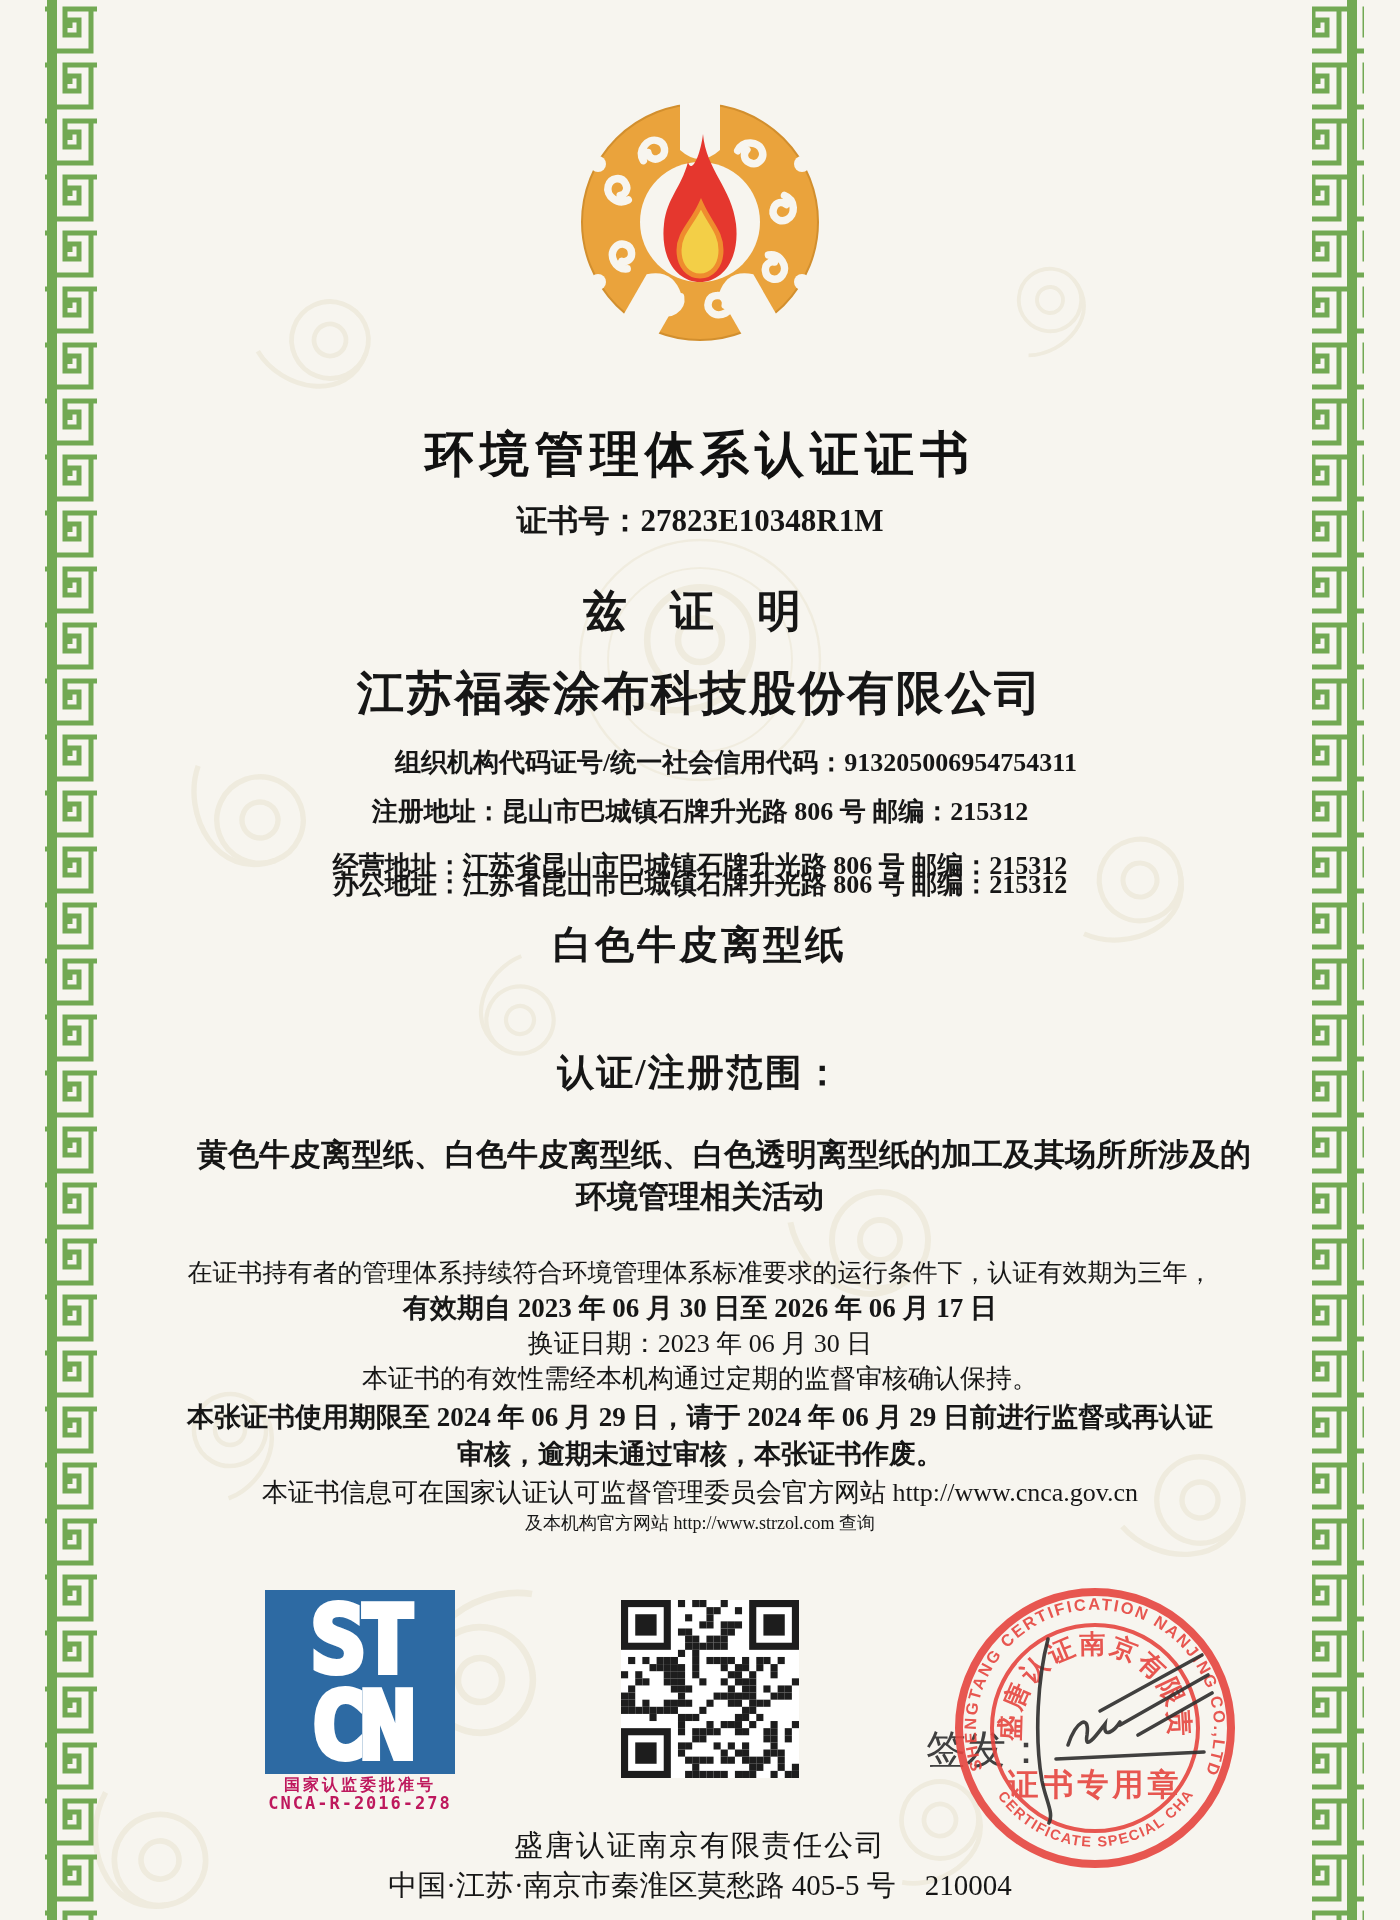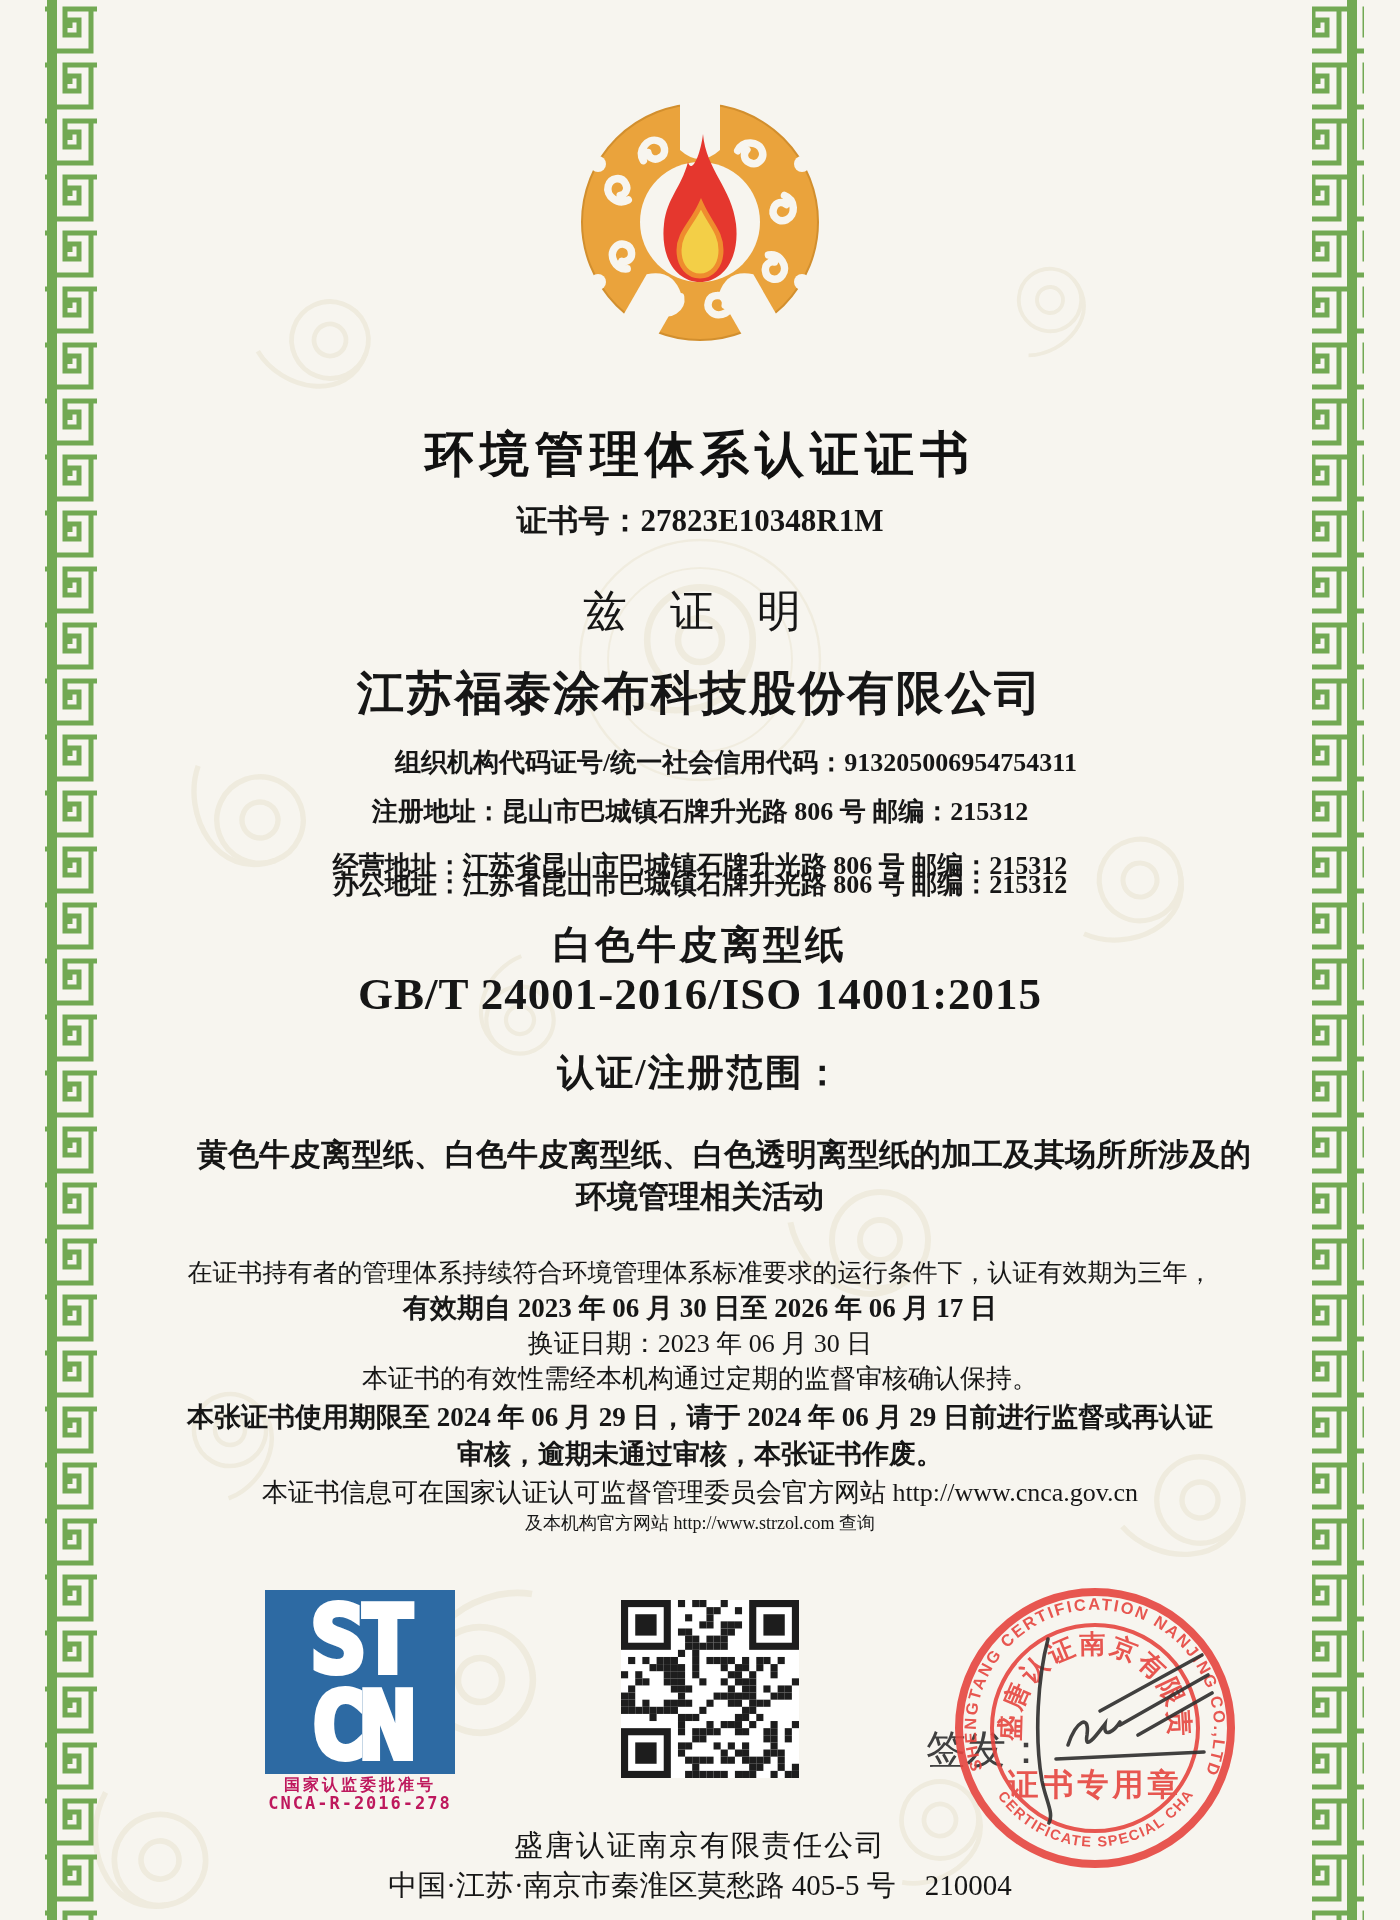--- a/index.html
+++ b/index.html
@@ -5,21 +5,21 @@
   html,body{margin:0;padding:0;background:#9a9a9a;}
   .page{
     position:relative;width:1400px;height:1920px;margin:0 auto;
     background:#f7f5ef;overflow:hidden;
     font-family:"Liberation Serif","DejaVu Serif",serif;color:#161616;
   }
   .abs{position:absolute;}
   .line{position:absolute;left:0;width:1400px;text-align:center;white-space:nowrap;}
   .t-title   {top:406px;font-size:49px;font-weight:700;letter-spacing:6px;color:#111;margin-top:16px;}
   .t-certno  {top:500px;font-size:31px;font-weight:700;}
-  .t-declare {top:582px;font-size:44px;font-weight:400;letter-spacing:16px;}
+  .t-declare {top:582px;font-size:44px;font-weight:700;letter-spacing:16px;}
   .t-company {top:662px;font-size:47px;font-weight:700;letter-spacing:2px;}
   .t-orgcode {top:745px;font-size:26px;font-weight:700;padding-left:36px;}
   .t-addr1   {top:794px;font-size:26px;font-weight:700;}
   .t-addr2   {top:848px;font-size:26px;font-weight:700;}
   .t-addr3   {top:867px;font-size:26px;font-weight:700;}
   .t-conform {top:918px;font-size:39px;font-weight:700;letter-spacing:3px;}
   .t-gbt     {top:968px;font-size:45px;font-weight:700;letter-spacing:1px;}
   .t-scopehead{top:1048px;font-size:37px;font-weight:700;letter-spacing:2px;}
   .t-scope1  {top:1134px;font-size:31px;font-weight:700;padding-left:24px;}
   .t-scope2  {top:1176px;font-size:31px;font-weight:700;}
@@ -120,21 +120,20 @@
 
   <div class="line t-title">环境管理体系认证证书</div>
   <div class="line t-certno">证书号：27823E10348R1M</div>
   <div class="line t-declare">兹 证 明</div>
   <div class="line t-company">江苏福泰涂布科技股份有限公司</div>
   <div class="line t-orgcode">组织机构代码证号/统一社会信用代码：913205006954754311</div>
   <div class="line t-addr1">注册地址：昆山市巴城镇石牌升光路 806 号  邮编：215312</div>
   <div class="line t-addr2">经营地址：江苏省昆山市巴城镇石牌升光路 806 号  邮编：215312</div>
   <div class="line t-addr3">办公地址：江苏省昆山市巴城镇石牌升光路 806 号  邮编：215312</div>
   <div class="line t-conform">白色牛皮离型纸</div>
-  <div class="line t-gbt">GB/T 24001-2016/ISO 14001:2015</div>
   <div class="line t-scopehead">认证/注册范围：</div>
   <div class="line t-scope1">黄色牛皮离型纸、白色牛皮离型纸、白色透明离型纸的加工及其场所所涉及的</div>
   <div class="line t-scope2">环境管理相关活动</div>
   <div class="line t-p1">在证书持有者的管理体系持续符合环境管理体系标准要求的运行条件下，认证有效期为三年，</div>
   <div class="line t-p2">有效期自 2023 年 06 月 30 日至 2026 年 06 月 17 日</div>
   <div class="line t-p3">换证日期：2023 年 06 月 30 日</div>
   <div class="line t-p4">本证书的有效性需经本机构通过定期的监督审核确认保持。</div>
   <div class="line t-p5">本张证书使用期限至 2024 年 06 月 29 日，请于 2024 年 06 月 29 日前进行监督或再认证</div>
   <div class="line t-p6">审核，逾期未通过审核，本张证书作废。</div>
   <div class="line t-p7">本证书信息可在国家认证认可监督管理委员会官方网站 http://www.cnca.gov.cn</div>

